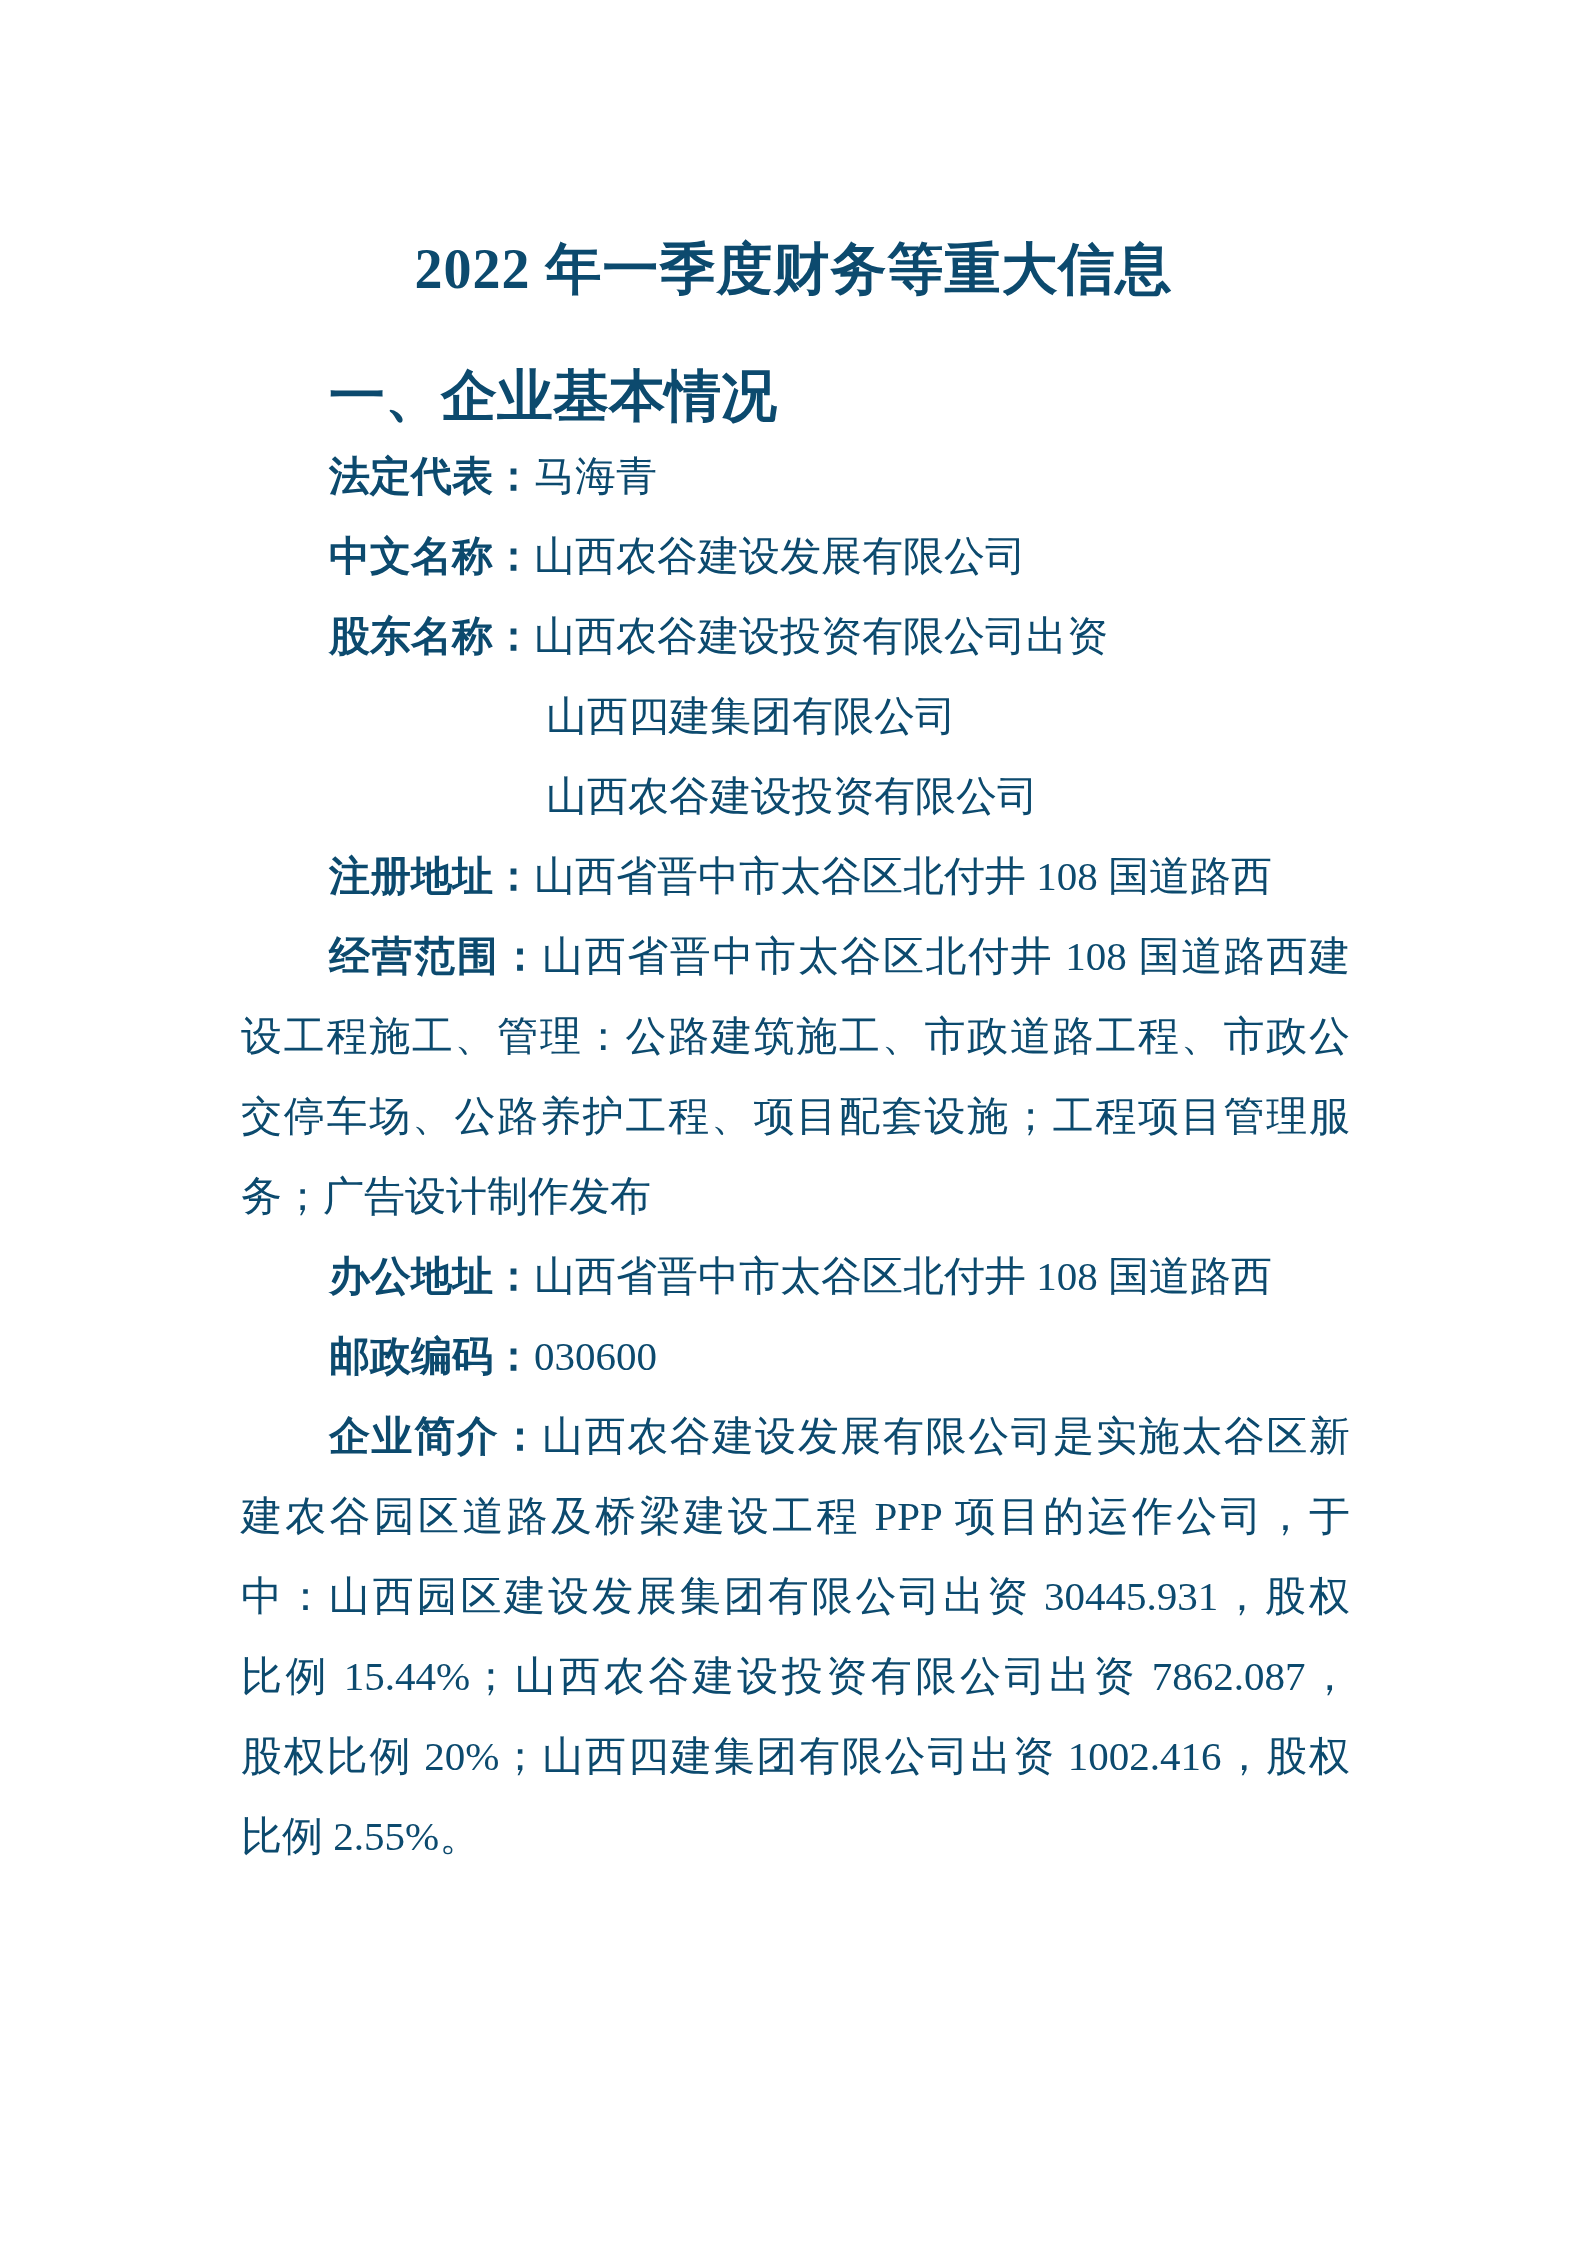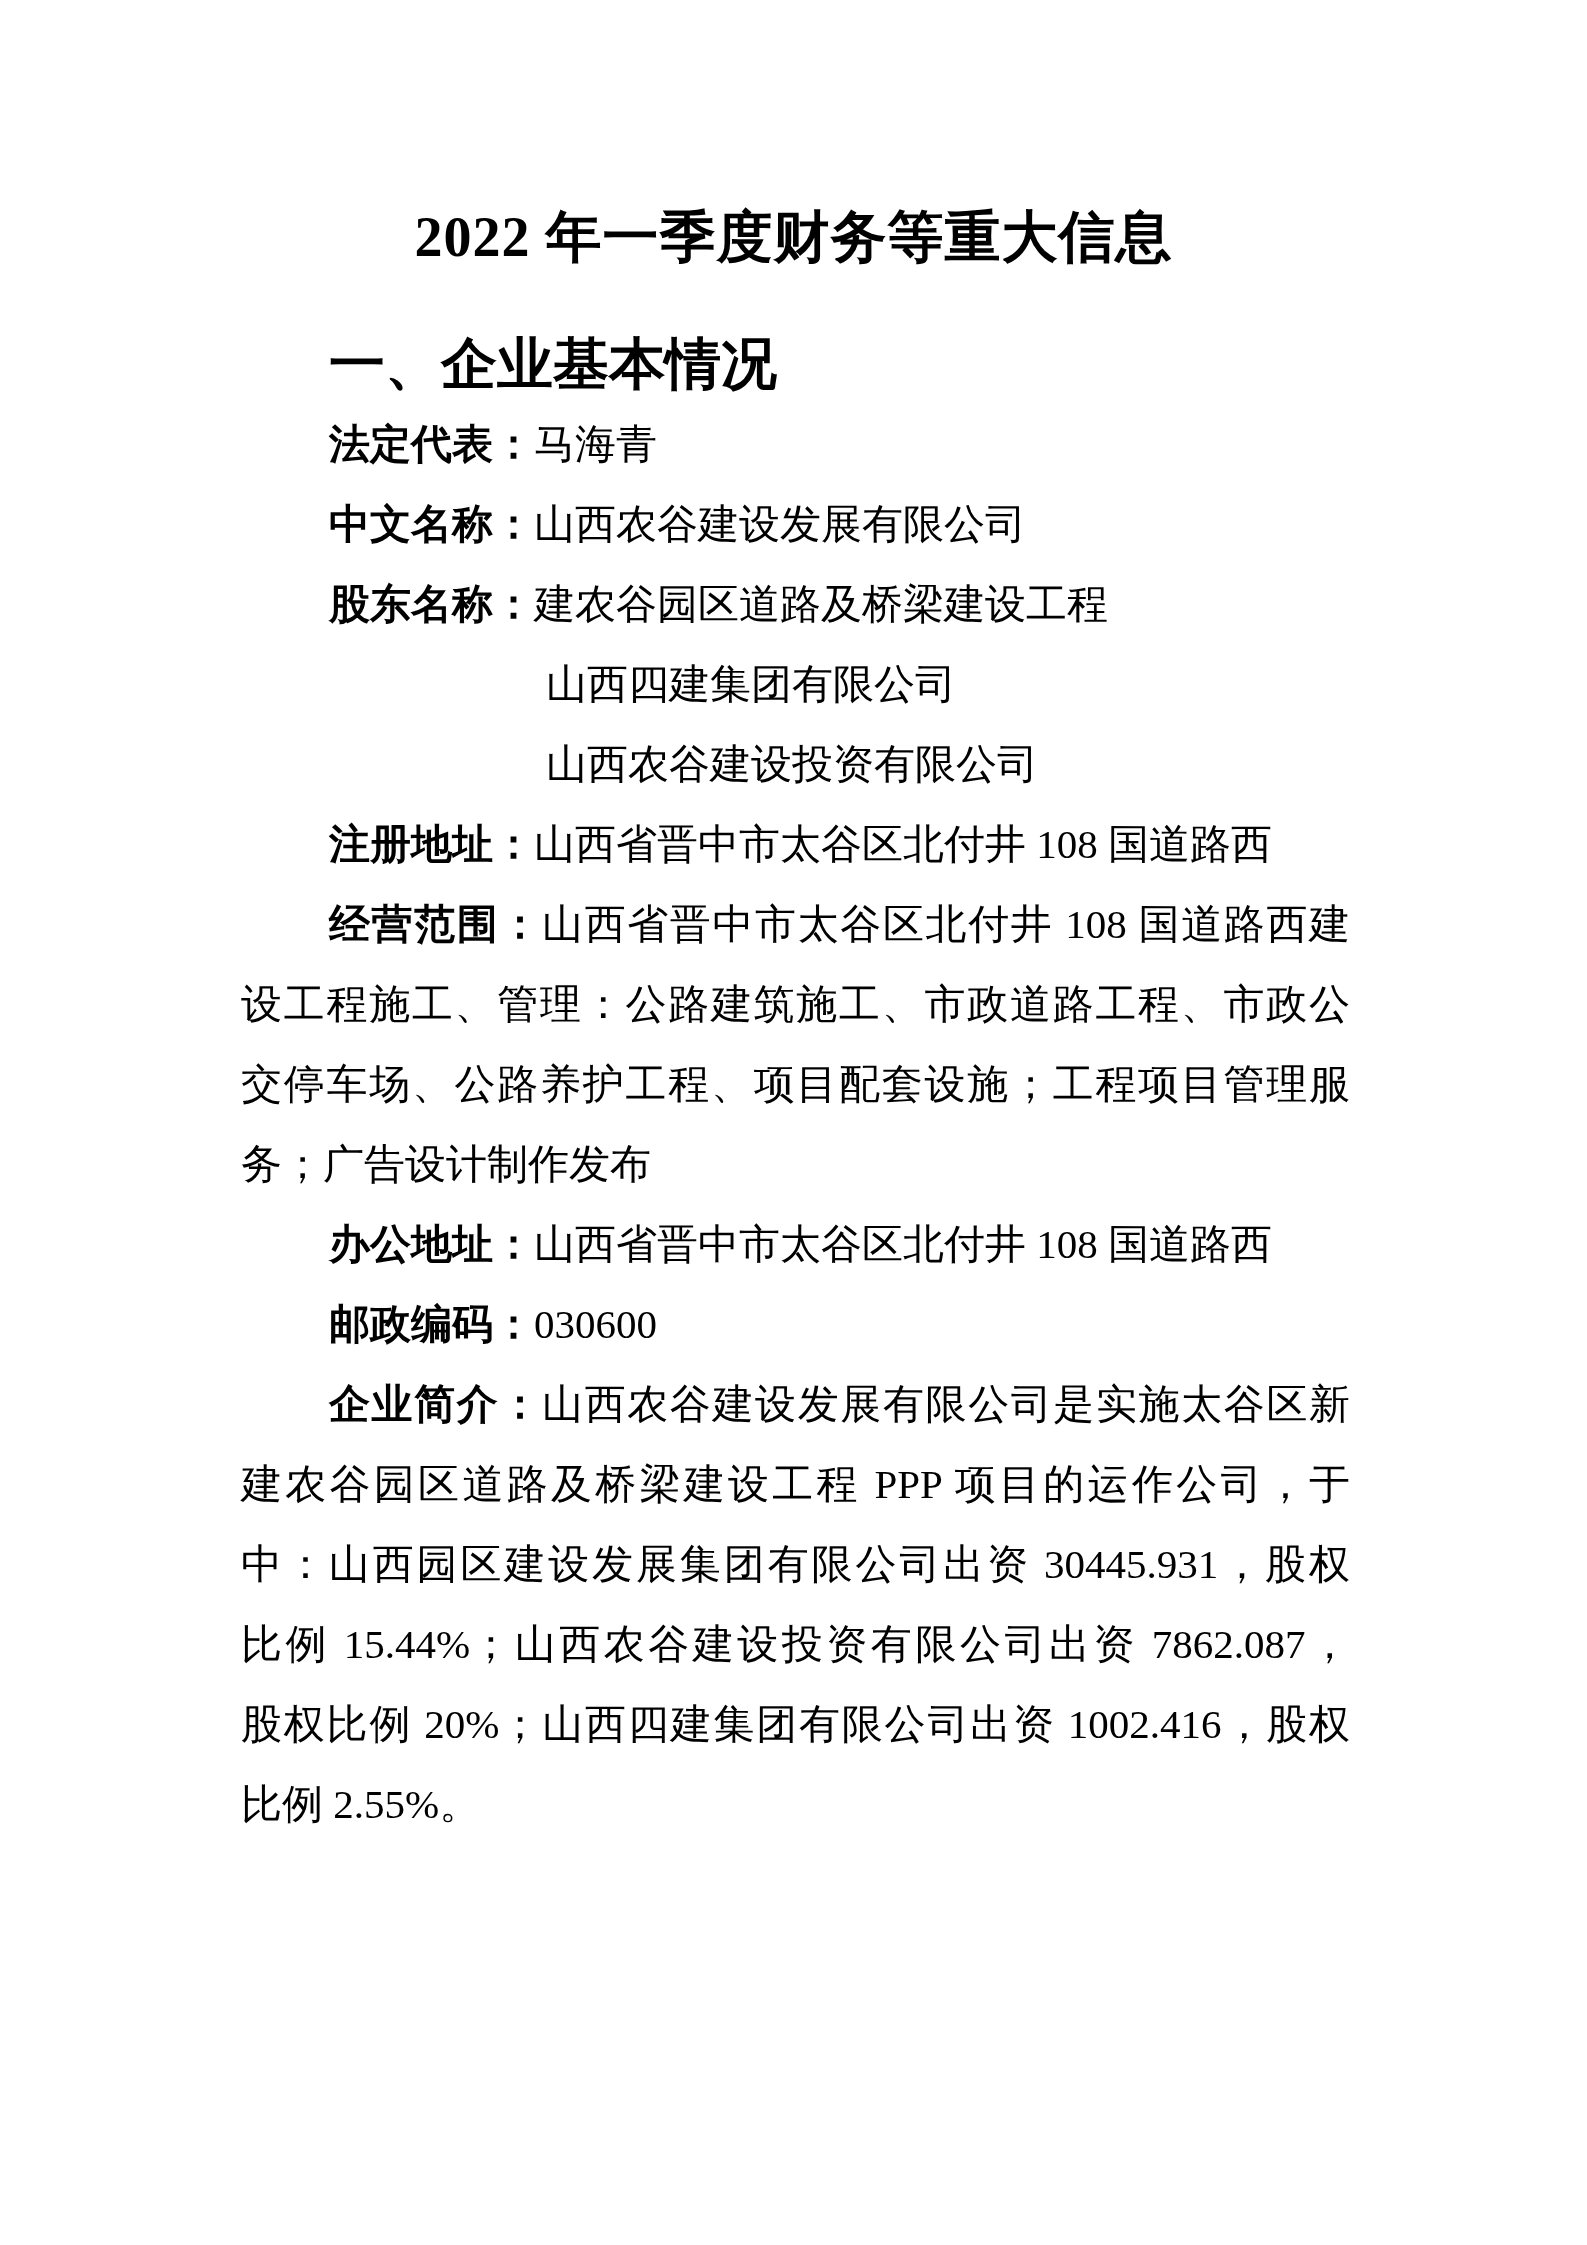--- a/index.html
+++ b/index.html
@@ -1,23 +1,24 @@
 <!DOCTYPE html>
 <html><head>
 <meta charset="utf-8">
 <style>
   html, body { margin: 0; padding: 0; }
   .page {
     position: relative;
     width: 1587px;
     height: 2071px;
     background: #ffffff;
-    color: #000000;
+    color: #0c4a6e;
     font-family: "Liberation Serif", "DejaVu Serif", serif;
     overflow: hidden;
+    margin-top: 32px;
   }
   .doc-title {
     padding-top: 197px;
     height: 80px;
     line-height: 80px;
     font-size: 56px;
     font-weight: bold;
     text-align: center;
     letter-spacing: 1px;
   }
@@ -53,21 +54,21 @@
   <div class="doc-title">2022 年一季度财务等重大信息</div>
 
   <div class="content">
 
     <div class="section-heading">一、企业基本情况</div>
 
     <div class="line indent-label"><span class="lbl">法定代表：</span><span class="val">马海青</span></div>
 
     <div class="line indent-label"><span class="lbl">中文名称：</span><span class="val">山西农谷建设发展有限公司</span></div>
 
-    <div class="line indent-label"><span class="lbl">股东名称：</span><span class="val">建农谷园区道路及桥梁建设工程</span></div>
+    <div class="line indent-label"><span class="lbl">股东名称：</span><span class="val">山西农谷建设投资有限公司出资</span></div>
 
     <div class="line indent-value"><span class="val">山西四建集团有限公司</span></div>
 
     <div class="line indent-value"><span class="val">山西农谷建设投资有限公司</span></div>
 
     <div class="line indent-label"><span class="lbl">注册地址：</span><span class="val">山西省晋中市太谷区北付井 108 国道路西</span></div>
 
     <div class="line indent-label j"><span class="lbl">经营范围：</span><span class="val">山西省晋中市太谷区北付井 108 国道路西建</span></div>
 
     <div class="line flush j"><span class="val">设工程施工、管理：公路建筑施工、市政道路工程、市政公</span></div>

